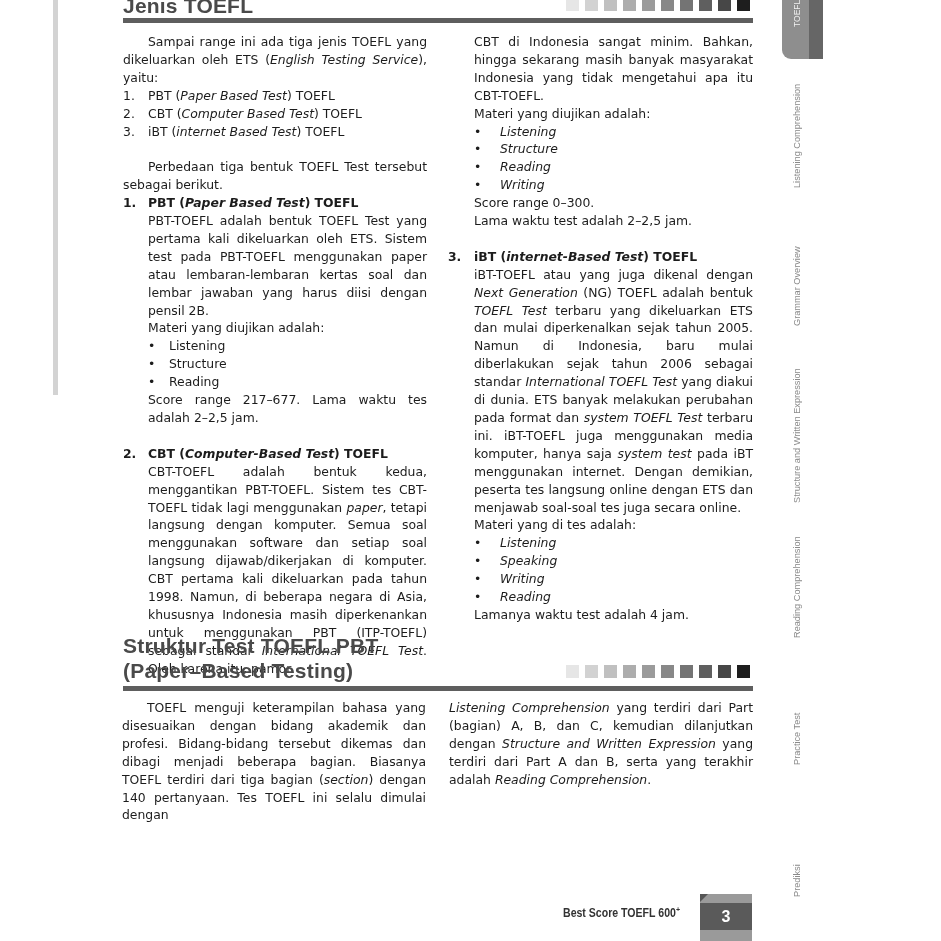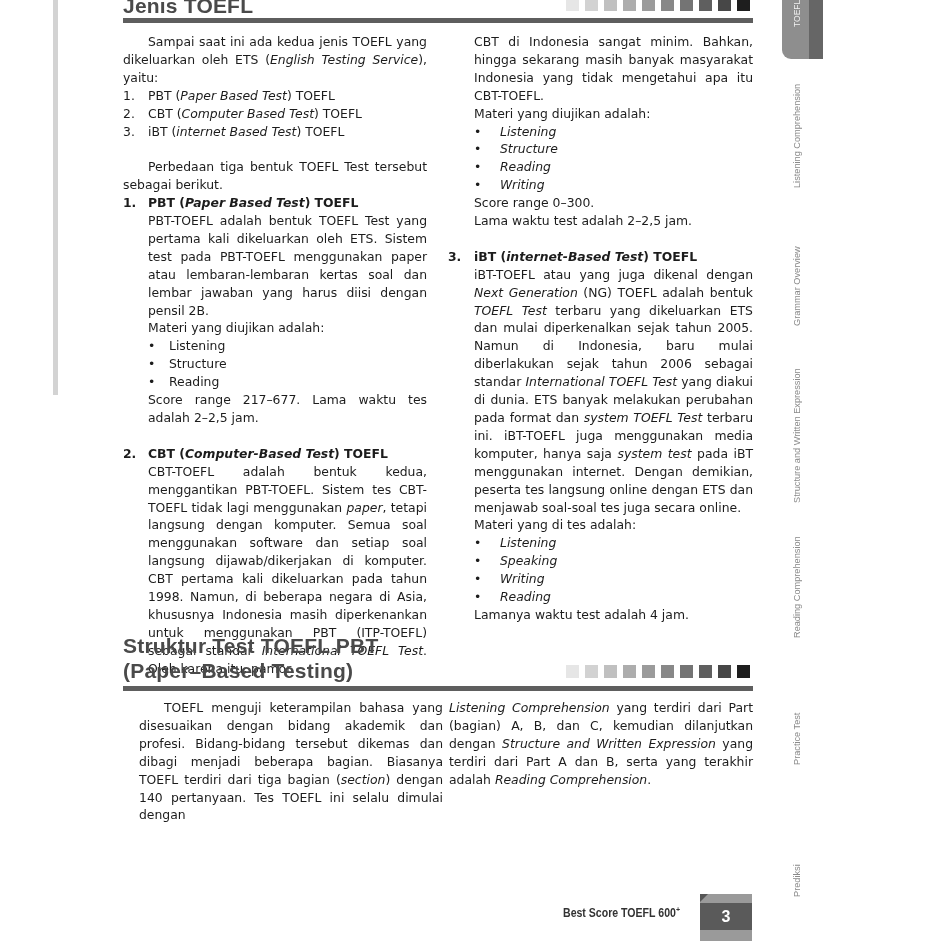--- a/index.html
+++ b/index.html
@@ -84,21 +84,21 @@
       <span style="background: rgb(155, 155, 155);"></span>
       <span style="background: rgb(136, 136, 136);"></span>
       <span style="background: rgb(116, 116, 116);"></span>
       <span style="background: rgb(95, 95, 95);"></span>
       <span style="background: rgb(71, 71, 71);"></span>
       <span style="background: rgb(30, 30, 30);"></span>
     </div>
   <div class="rule" style="top: 18px; background: rgb(94, 94, 94);"></div>
 
   <div class="col" style="left:123px; top:33px;">
-    <p class="just indent"><span>Sampai saat ini ada kedua jenis TOEFL yang dikeluarkan oleh ETS (</span><span class="it">English Testing Service</span><span>), yaitu:</span></p>
+    <p class="just indent"><span>Sampai range ini ada tiga jenis TOEFL yang dikeluarkan oleh ETS (</span><span class="it">English Testing Service</span><span>), yaitu:</span></p>
     <div class="num">
         <span class="n">1.</span>
         <span class="t"><span>PBT (</span><span class="it">Paper Based Test</span><span>) TOEFL</span></span>
       </div>
     <div class="num">
         <span class="n">2.</span>
         <span class="t"><span>CBT (</span><span class="it">Computer Based Test</span><span>) TOEFL</span></span>
       </div>
     <div class="num">
         <span class="n">3.</span>
@@ -192,21 +192,21 @@
       <span style="background: rgb(173, 173, 173);"></span>
       <span style="background: rgb(155, 155, 155);"></span>
       <span style="background: rgb(136, 136, 136);"></span>
       <span style="background: rgb(116, 116, 116);"></span>
       <span style="background: rgb(95, 95, 95);"></span>
       <span style="background: rgb(71, 71, 71);"></span>
       <span style="background: rgb(30, 30, 30);"></span>
     </div>
   <div class="rule" style="top: 686px; background: rgb(94, 94, 94);"></div>
 
-  <div class="col" style="left:139px; top:699px;">
+  <div class="col" style="left:122px; top:699px;">
     <p class="just indent"><span>TOEFL menguji keterampilan bahasa yang disesuaikan dengan bidang akademik dan profesi. Bidang-bidang tersebut dikemas dan dibagi menjadi beberapa bagian. Biasanya TOEFL terdiri dari tiga bagian (</span><span class="it">section</span><span>) dengan 140 pertanyaan. Tes TOEFL ini selalu dimulai dengan</span></p>
   </div>
   <div class="col" style="left:449px; top:699px; width:304px;">
     <p class="just"><span class="it">Listening Comprehension</span><span> yang terdiri dari Part (bagian) A, B, dan C, kemudian dilanjutkan dengan </span><span class="it">Structure and Written Expression</span><span> yang terdiri dari Part A dan B, serta yang terakhir adalah </span><span class="it">Reading Comprehension</span><span>.</span></p>
   </div>
 
   <div class="side-tab">
     <div class="dark"></div>
     <div class="lbl">TOEFL</div>
   </div>

